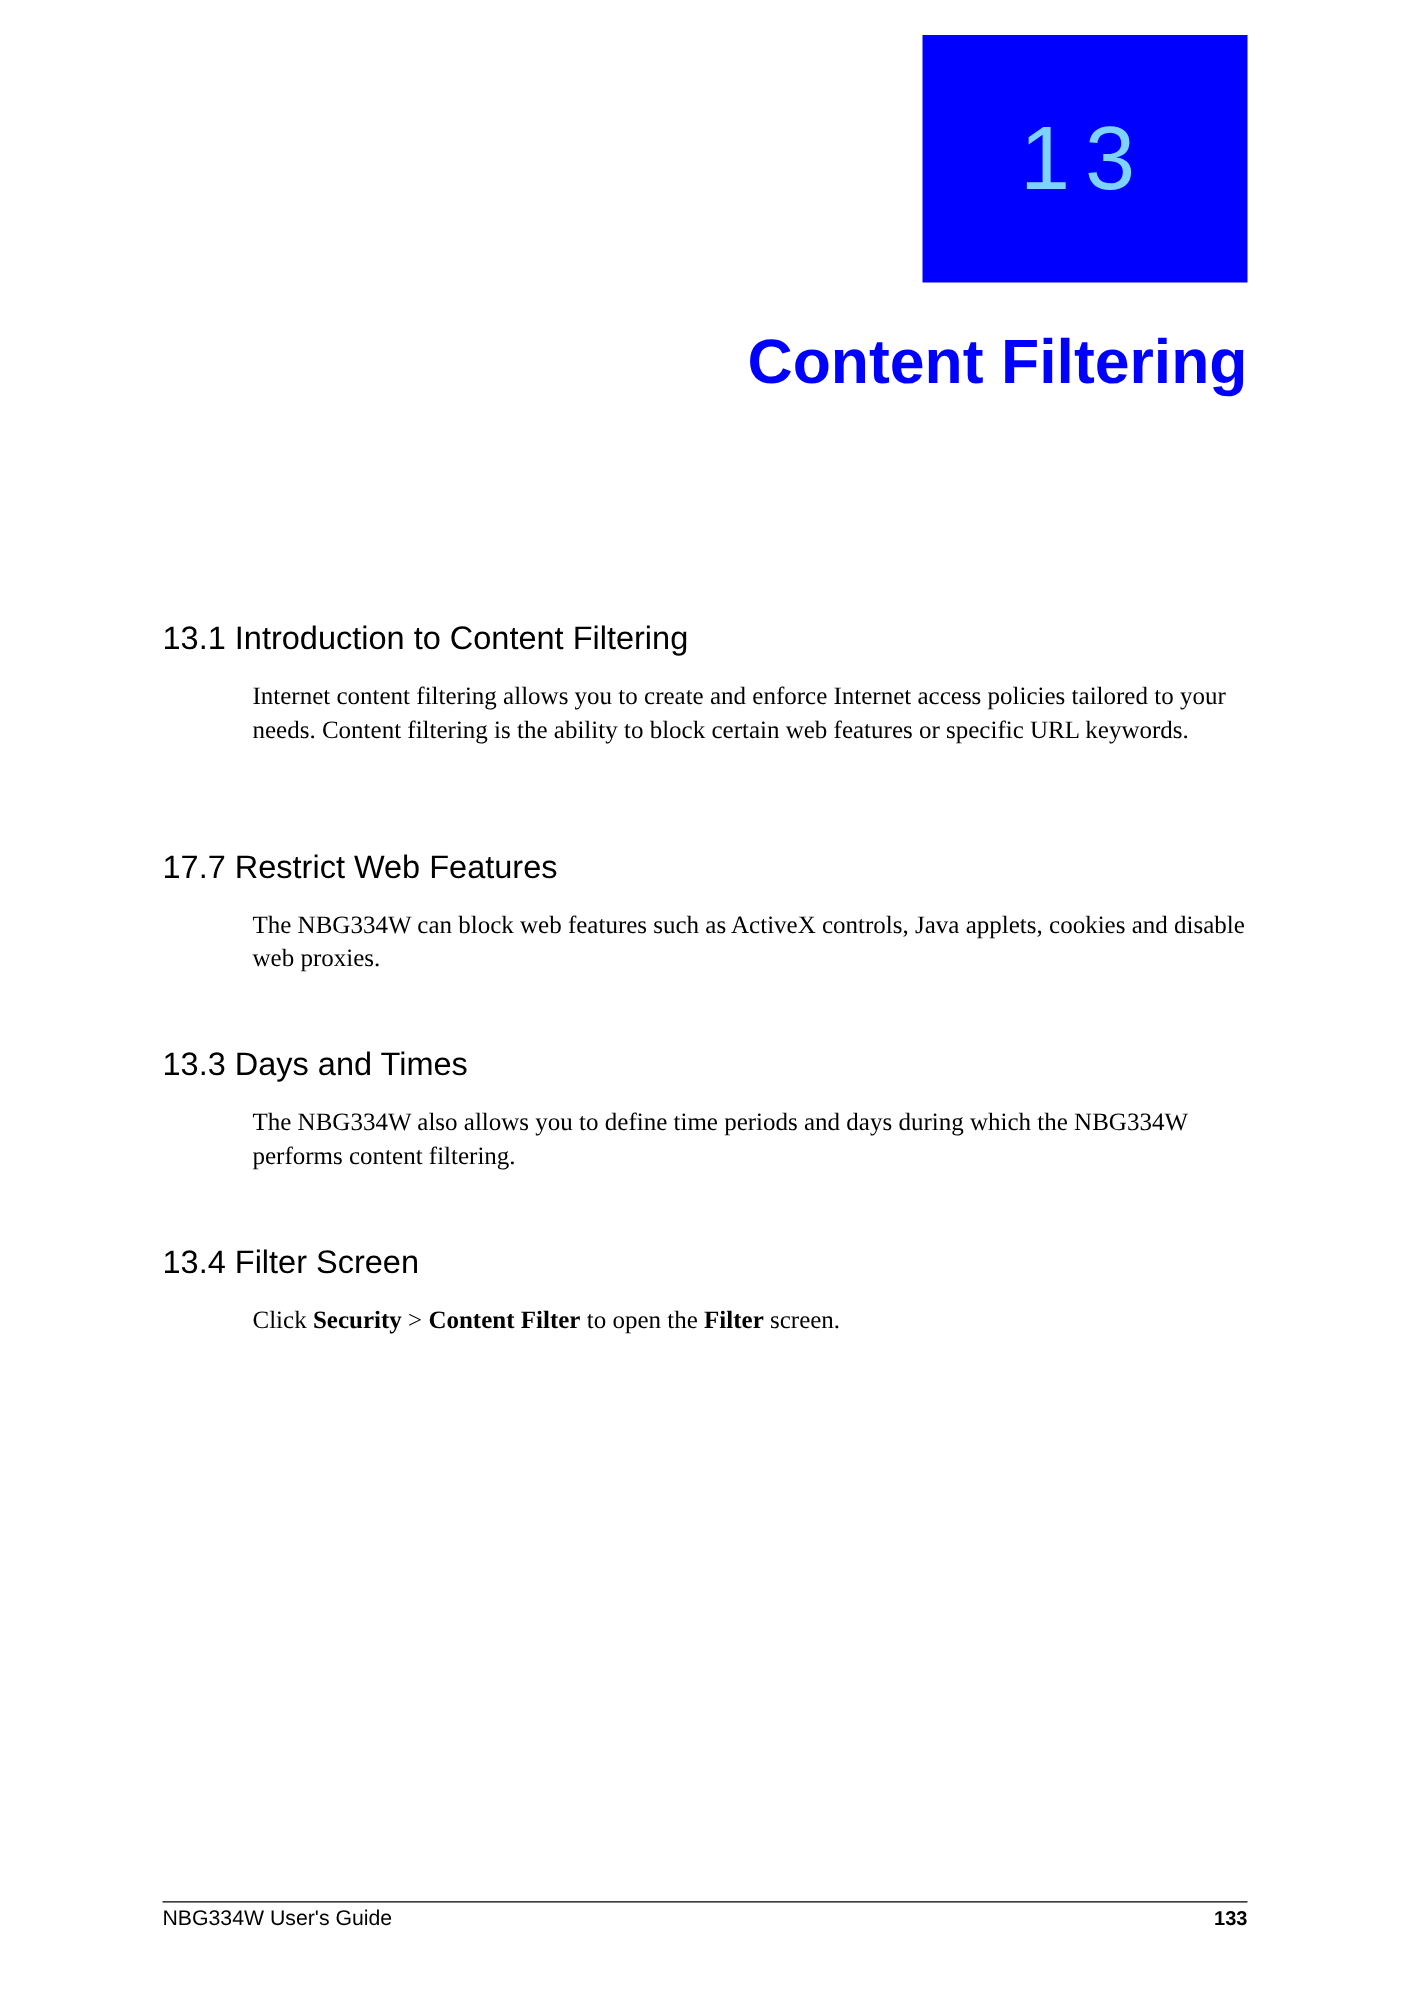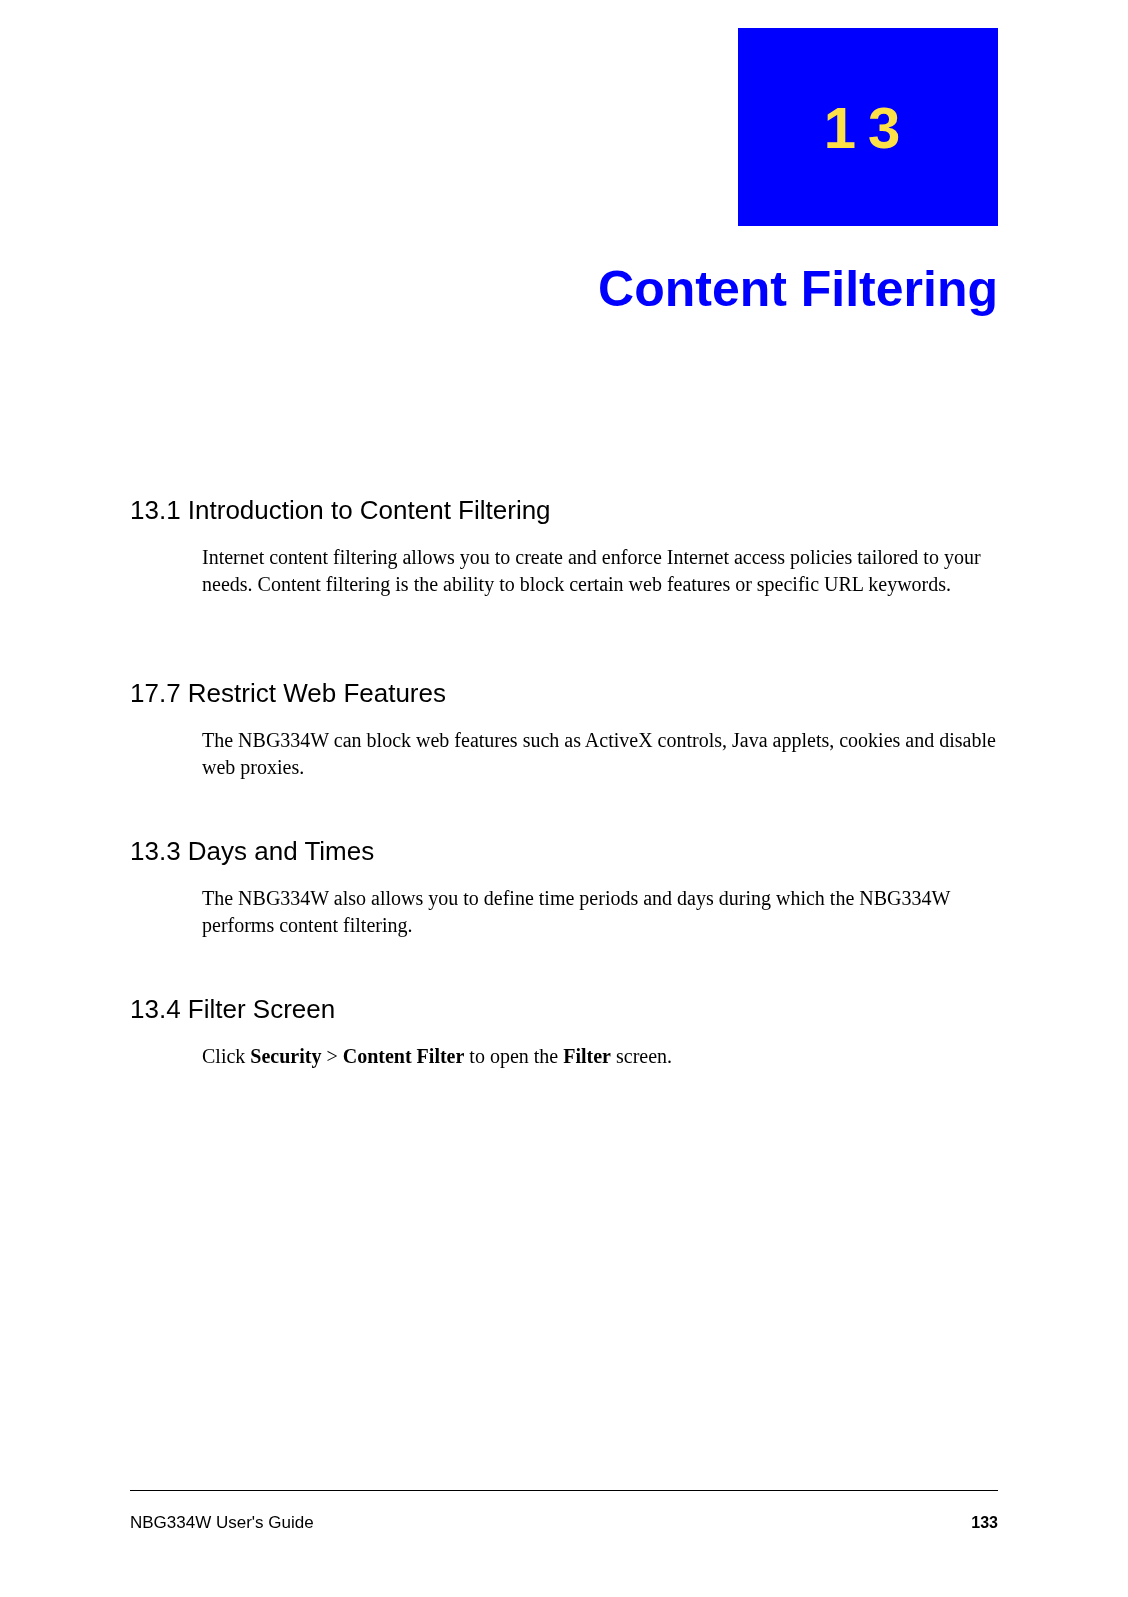--- a/index.html
+++ b/index.html
@@ -26,24 +26,24 @@
       top: 28px;
       right: 130px;
       width: 260px;
       height: 198px;
       background: #0000ff;
       display: flex;
       align-items: center;
       justify-content: center;
     }
     .chapter-number {
-      color: #fde047;
+      color: #7dd3fc;
       font-family: Arial, Helvetica, sans-serif;
-      font-size: 58px;
-      font-weight: bold;
+      font-size: 72px;
+      font-weight: normal;
       letter-spacing: 12px;
     }
     .chapter-title {
       position: absolute;
       top: 260px;
       right: 130px;
       color: #0000ff;
       font-family: Arial, Helvetica, sans-serif;
       font-size: 50px;
       font-weight: bold;
@@ -83,28 +83,28 @@
       color: #000;
     }
     .section-body {
       font-size: 20px;
       line-height: 1.35;
       padding-left: 72px;
       padding-right: 0;
     }
     .footer {
       position: absolute;
-      bottom: 64px;
+      bottom: 52px;
       left: 130px;
       right: 130px;
       display: flex;
       justify-content: space-between;
       align-items: baseline;
       border-top: 1.5px solid #000;
-      padding-top: 22px;
+      padding-top: 3px;
       text-align: center;
     }
     .footer-left {
       font-family: Arial, Helvetica, sans-serif;
       font-size: 17px;
     }
     .footer-right {
       font-family: Arial, Helvetica, sans-serif;
       font-size: 16px;
       font-weight: bold;

